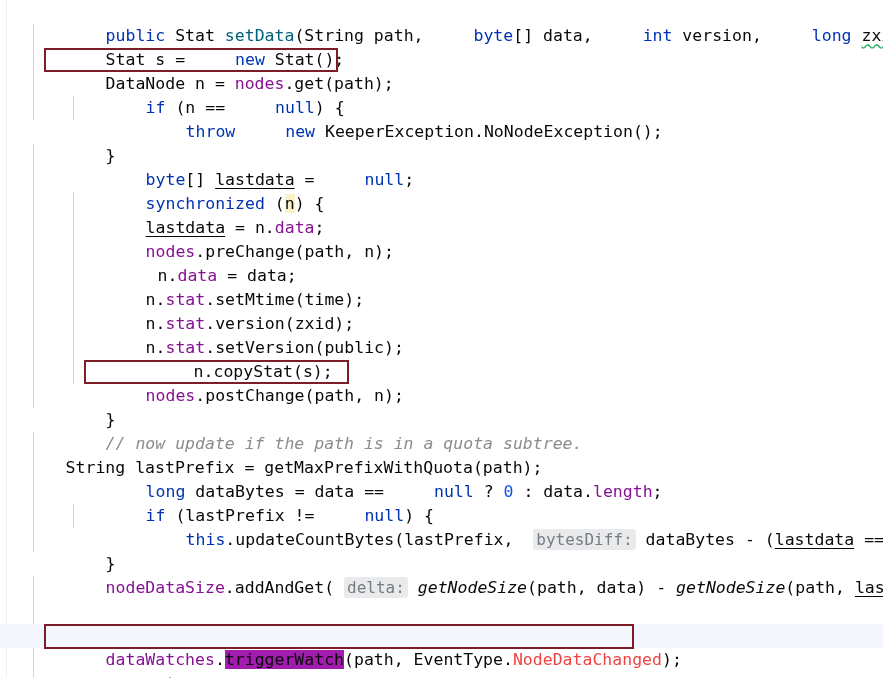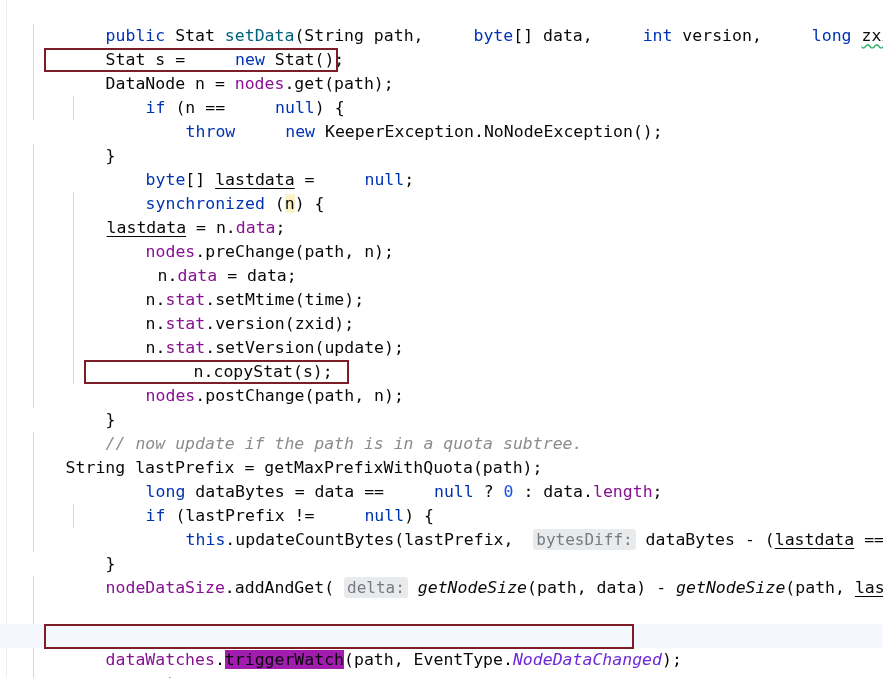--- a/index.html
+++ b/index.html
@@ -59,21 +59,21 @@
     background: #d3d7dd;
   }
 
   
   .kw      { color: #0033b3; margin-left: 40px; }          
   .plain   { color: #080808; }
   .field   { color: #871094; }          
   .meth    { color: #00627a; }          
   .num     { color: #1750eb; }
   .comment { color: #8c8c8c; font-style: italic; }
-  .enumc   { color: #6d28d9; font-style: italic; }
+  .enumc   { color: #ef4444; }
   .staticm { color: #080808; font-style: italic; }
   .localvar{ text-decoration: underline; text-underline-offset: 3px; }
 
   
   .ident-hl { background: #fcf2c8; }
   
   .use-hl   { background: #a21caf; }
 
   
   .typo {
@@ -142,42 +142,42 @@
     </div>
 
     <div class="line" style="padding-left:46px;">
       <span class="kw">byte</span><span class="plain">[] </span><span class="plain localvar">lastdata</span><span class="plain"> = </span><span class="kw">null</span><span class="plain">;</span>
     </div>
 
     <div class="line" style="padding-left:46px;">
       <span class="kw">synchronized</span><span class="plain"> (</span><span class="plain ident-hl">n</span><span class="plain">) {</span>
     </div>
 
-    <div class="line" style="padding-left:47px;">
+    <div class="line" style="padding-left:86px;">
       <span class="plain localvar">lastdata</span><span class="plain"> = n.</span><span class="field">data</span><span class="plain">;</span>
     </div>
 
     <div class="line" style="padding-left:86px;">
       <span class="field">nodes</span><span class="plain">.preChange(path, n);</span>
     </div>
 
     <div class="line" style="padding-left:86px;margin-left:12px;">
       <span class="plain">n.</span><span class="field">data</span><span class="plain"> = data;</span>
     </div>
 
     <div class="line" style="padding-left:86px;">
       <span class="plain">n.</span><span class="field">stat</span><span class="plain">.setMtime(time);</span>
     </div>
 
     <div class="line" style="padding-left:86px;">
       <span class="plain">n.</span><span class="field">stat</span><span class="plain">.version(zxid);</span>
     </div>
 
     <div class="line" style="padding-left:86px;">
-      <span class="plain">n.</span><span class="field">stat</span><span class="plain">.setVersion(update);</span>
+      <span class="plain">n.</span><span class="field">stat</span><span class="plain">.setVersion(public);</span>
     </div>
 
     <div class="line" style="padding-left:86px;margin-left:48px;">
       <span class="plain">n.copyStat(s);</span>
     </div>
 
     <div class="line" style="padding-left:86px;">
       <span class="field">nodes</span><span class="plain">.postChange(path, n);</span>
     </div>
 

